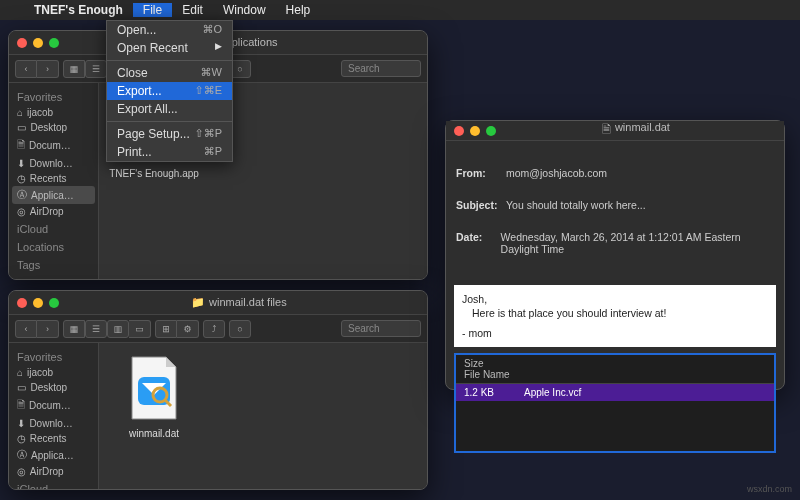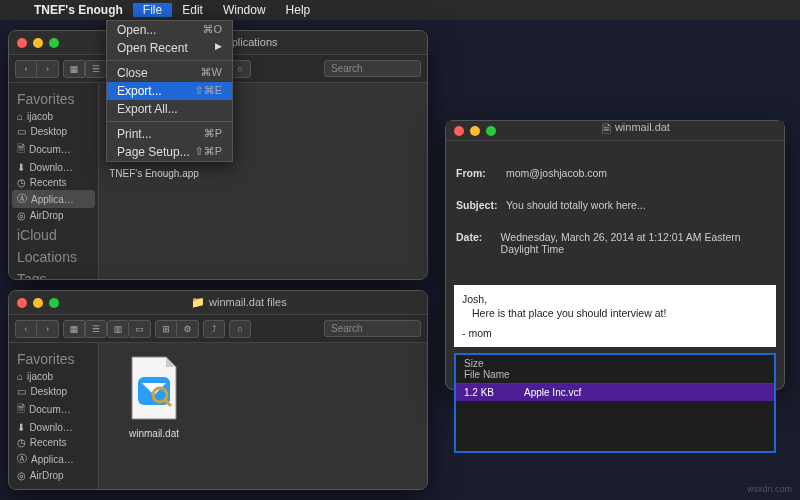--- a/index.html
+++ b/index.html
@@ -26,25 +26,25 @@
 .lights { display:flex; gap:6px; }
 .light { width:10px; height:10px; border-radius:50%; }
 .l-r{background:#ff5f56;} .l-y{background:#ffbd2e;} .l-g{background:#27c93f;}
 .wtitle { flex:1; text-align:center; color:#bbb; font-size:11px; display:flex; justify-content:center; gap:4px; }
 
 .toolbar { height:28px; display:flex; align-items:center; padding:0 6px; gap:4px; background:#2a2a2a; border-bottom:1px solid #444; }
 .tbtn { width:22px; height:18px; background:#3a3a3a; border:1px solid #555; border-radius:3px; display:flex; align-items:center; justify-content:center; color:#aaa; font-size:9px; }
 .tgrp { display:flex; }
 .tgrp .tbtn:first-child { border-radius:3px 0 0 3px; }
 .tgrp .tbtn:last-child { border-radius:0 3px 3px 0; border-left:none; }
-.tsearch { margin-left:auto; background:#3a3a3a; border:1px solid #555; border-radius:3px; padding:2px 6px; color:#888; font-size:10px; width:97px; }
+.tsearch { margin-left:auto; background:#3a3a3a; border:1px solid #555; border-radius:3px; padding:2px 6px; color:#888; font-size:10px; width:80px; }
 
 .fbody { flex:1; display:flex; overflow:hidden; }
 .sidebar { width:90px; background:#2a2a2a; border-right:1px solid #444; padding:4px 0; overflow:hidden; }
-.sbhdr { color:#888; font-size:14px; padding:4px 8px 2px; text-transform:none; }
+.sbhdr { color:#888; font-size:11px; padding:4px 8px 2px; text-transform:none; }
 .sbitem { display:flex; align-items:center; gap:4px; padding:2px 8px; color:#bbb; font-size:10px; white-space:nowrap; overflow:hidden; }
 .sbitem.sel { background:#4a4a4a; border-radius:3px; margin:0 3px; padding:2px 5px; }
 
 .content { flex:1; background:#333; display:flex; flex-wrap:wrap; align-content:flex-start; padding:10px; gap:14px; }
 .fileicon { width:90px; display:flex; flex-direction:column; align-items:center; gap:5px; }
 .ficimg { width:70px; height:70px; display:flex; align-items:center; justify-content:center; }
 .ficlbl { color:#ddd; font-size:10px; text-align:center; }
 
 .docwin { position:absolute; left:445px; top:120px; width:340px; height:270px; background:#2e2e2e; border:1px solid #555; border-radius:8px; box-shadow:0 10px 30px rgba(0,0,0,.6); display:flex; flex-direction:column; }
 .dmeta { padding:6px 10px; font-size:10.5px; color:#ccc; }
@@ -89,26 +89,26 @@
     </div>
   <div class="di hl">
       <span>Export...</span>
       <span class="sc">⇧⌘E</span>
     </div>
   <div class="di">
       <span>Export All...</span>
     </div>
   <div class="sep"></div>
   <div class="di">
+      <span>Page Setup...</span>
+      <span class="sc">⇧⌘P</span>
+    </div>
+  <div class="di">
       <span>Print...</span>
       <span class="sc">⌘P</span>
-    </div>
-  <div class="di">
-      <span>Page Setup...</span>
-      <span class="sc">⇧⌘P</span>
     </div>
 </div>
 
 <div class="finder fw1">
   <div class="titlebar">
     <div class="lights">
       <div class="light l-r"></div>
       <div class="light l-y"></div>
       <div class="light l-g"></div>
     </div>

